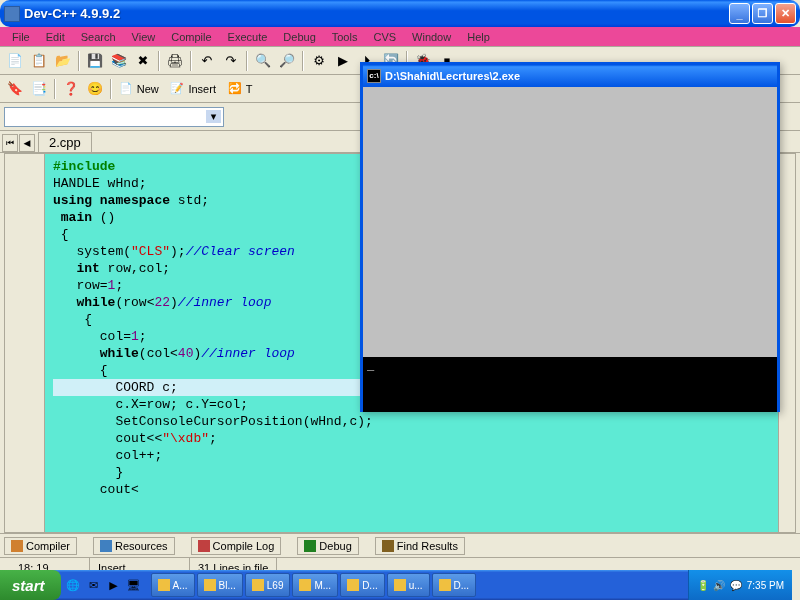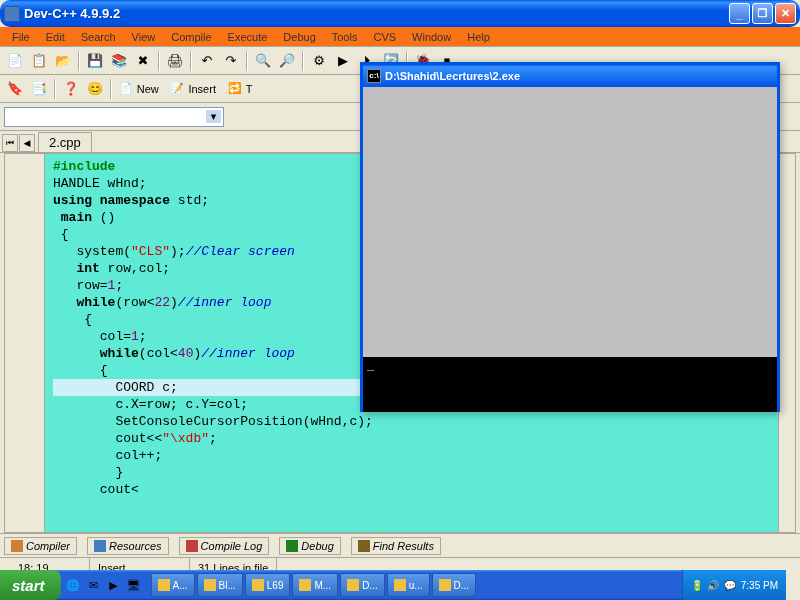--- a/index.html
+++ b/index.html
@@ -8,21 +8,21 @@
 
 .titlebar { background: linear-gradient(to bottom, #0058e6 0%, #3690ff 8%, #0054e3 40%, #0054e3 88%, #003dd7 100%); height: 27px; display: flex; align-items: center; padding: 0 4px; color: white; border-radius: 10px; }
 .titlebar .icon { width: 16px; height: 16px; background: #4a7cbf; border: 1px solid #2a5a9f; margin-right: 4px; }
 .titlebar .title { font-weight: bold; font-size: 13px; flex: 1; text-shadow: 1px 1px 1px rgba(0,0,0,0.3); }
 .winbtns { display: flex; gap: 2px; }
 .winbtn { width: 21px; height: 21px; border-radius: 3px; border: 1px solid #fff; display: flex; align-items: center; justify-content: center; font-weight: bold; font-size: 11px; color: white; }
 .winbtn.min, .winbtn.max { background: linear-gradient(to bottom, #7eb1ff, #3874de); }
 .winbtn.close { background: linear-gradient(to bottom, #f4a28f, #e6522c); }
 
 
-.menubar { background: #f97316; height: 20px; display: flex; align-items: center; padding: 0 4px; border-bottom: 1px solid #aca899; }
+.menubar { background: #ec4899; height: 20px; display: flex; align-items: center; padding: 0 4px; border-bottom: 1px solid #aca899; }
 .menuitem { padding: 2px 8px; color: #333; cursor: default; }
 
 
 .toolbar { background: #ece9d8; height: 28px; display: flex; align-items: center; padding: 2px 4px; border-bottom: 1px solid #aca899; gap: 2px; }
 .tbtn { width: 22px; height: 22px; border: 1px solid transparent; display: flex; align-items: center; justify-content: center; font-size: 13px; }
 .tsep { width: 2px; height: 20px; border-left: 1px solid #aca899; border-right: 1px solid #fff; margin: 0 2px; }
 .tlbl { padding: 0 4px; }
 .tbtngrp { display: flex; align-items: center; border: 1px solid transparent; padding: 0 2px; height: 22px; }
 .combo { height: 20px; border: 1px solid #7f9db9; background: white; display: flex; align-items: center; padding: 0 2px; }
 .combo .dd { width: 15px; background: #c8d8f0; text-align: center; margin-left: auto; }
@@ -38,30 +38,30 @@
 .code { font-family: 'Courier New', monospace; font-size: 13px; line-height: 17px; padding: 4px 8px; white-space: pre; overflow: hidden; flex: 1; }
 .kw-green { color: #008000; font-weight: bold; }
 .kw-bold { font-weight: bold; }
 .str { color: #d00000; }
 .cmt { color: #0000c8; font-style: italic; }
 .num { color: #800080; }
 .hl { background: #d0f0f8; display: inline-block; width: 100%; }
 .scrollv { width: 17px; background: #ece9d8; border-left: 1px solid #aca899; position: relative; }
 
 
-.bottomtabs { background: #ece9d8; height: 24px; display: flex; align-items: center; padding: 2px 4px; border-top: 1px solid #aca899; gap: 10px; font-style: italic; }
+.bottomtabs { background: #ece9d8; height: 24px; display: flex; align-items: center; padding: 2px 4px; border-top: 1px solid #aca899; gap: 16px; }
 .btab { display: flex; align-items: center; gap: 3px; padding: 2px 6px; border: 1px solid #aca899; background: #ece9d8; font-size: 11px; }
 .btab .ic { width: 12px; height: 12px; display: inline-block; }
 
 
 .statusbar { background: #ece9d8; height: 20px; display: flex; align-items: center; border-top: 1px solid #aca899; font-size: 11px; padding-left: 10px; }
 .statusbar > div { border-right: 1px solid #aca899; padding: 0 8px; height: 100%; display: flex; align-items: center; }
 
 
-.taskbar { position: absolute; bottom: 0; left: 0; right: 14px; height: 30px; background: linear-gradient(to bottom, #3e94f1 0%, #2461d9 8%, #2461d9 92%, #1941a5 100%); display: flex; align-items: center; }
+.taskbar { position: absolute; bottom: 0; left: 0; right: 8px; height: 30px; background: linear-gradient(to bottom, #3e94f1 0%, #2461d9 8%, #2461d9 92%, #1941a5 100%); display: flex; align-items: center; }
 .startbtn { background: linear-gradient(to bottom, #47b247, #2d8a2d); color: white; font-weight: bold; font-style: italic; height: 30px; padding: 0 16px 0 12px; display: flex; align-items: center; border-radius: 0 8px 8px 0; font-size: 15px; }
 .ql { display: flex; gap: 2px; padding: 0 4px; }
 .ql > div { width: 18px; height: 22px; display: flex; align-items: center; justify-content: center; }
 .taskitems { display: flex; gap: 2px; padding: 0 4px; flex: 1; }
 .taskitem { background: linear-gradient(to bottom, #5a9ae8, #3470cc); border: 1px solid #2255aa; height: 24px; padding: 0 6px; display: flex; align-items: center; color: white; font-size: 10px; border-radius: 2px; max-width: 60px; overflow: hidden; white-space: nowrap; }
 .systray { background: linear-gradient(to bottom, #1390e9, #0d6bc7); height: 30px; display: flex; align-items: center; padding: 0 8px; gap: 4px; color: white; font-size: 10px; border-left: 1px solid #0c5aac; }
 
 
 .console { position: absolute; top: 62px; left: 360px; width: 420px; height: 350px; border: 3px solid #0054e3; background: black; box-shadow: 2px 2px 8px rgba(0,0,0,0.3); }
 .console-tb { background: linear-gradient(to bottom, #0058e6 0%, #3690ff 8%, #0054e3 100%); height: 22px; display: flex; align-items: center; color: white; font-weight: bold; padding: 0 4px; font-size: 11px; }

